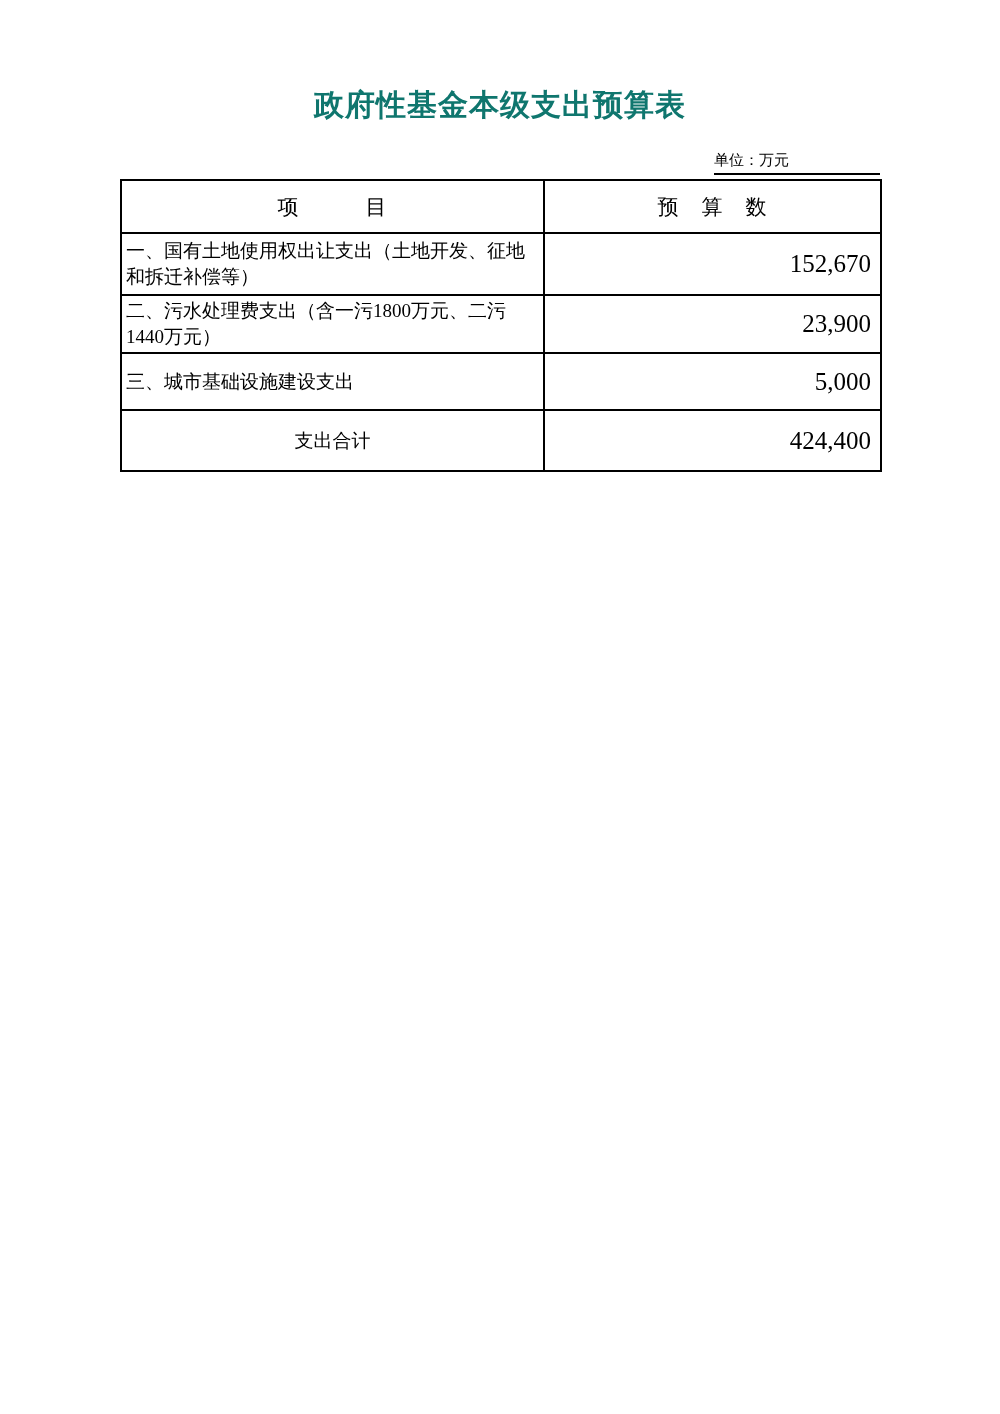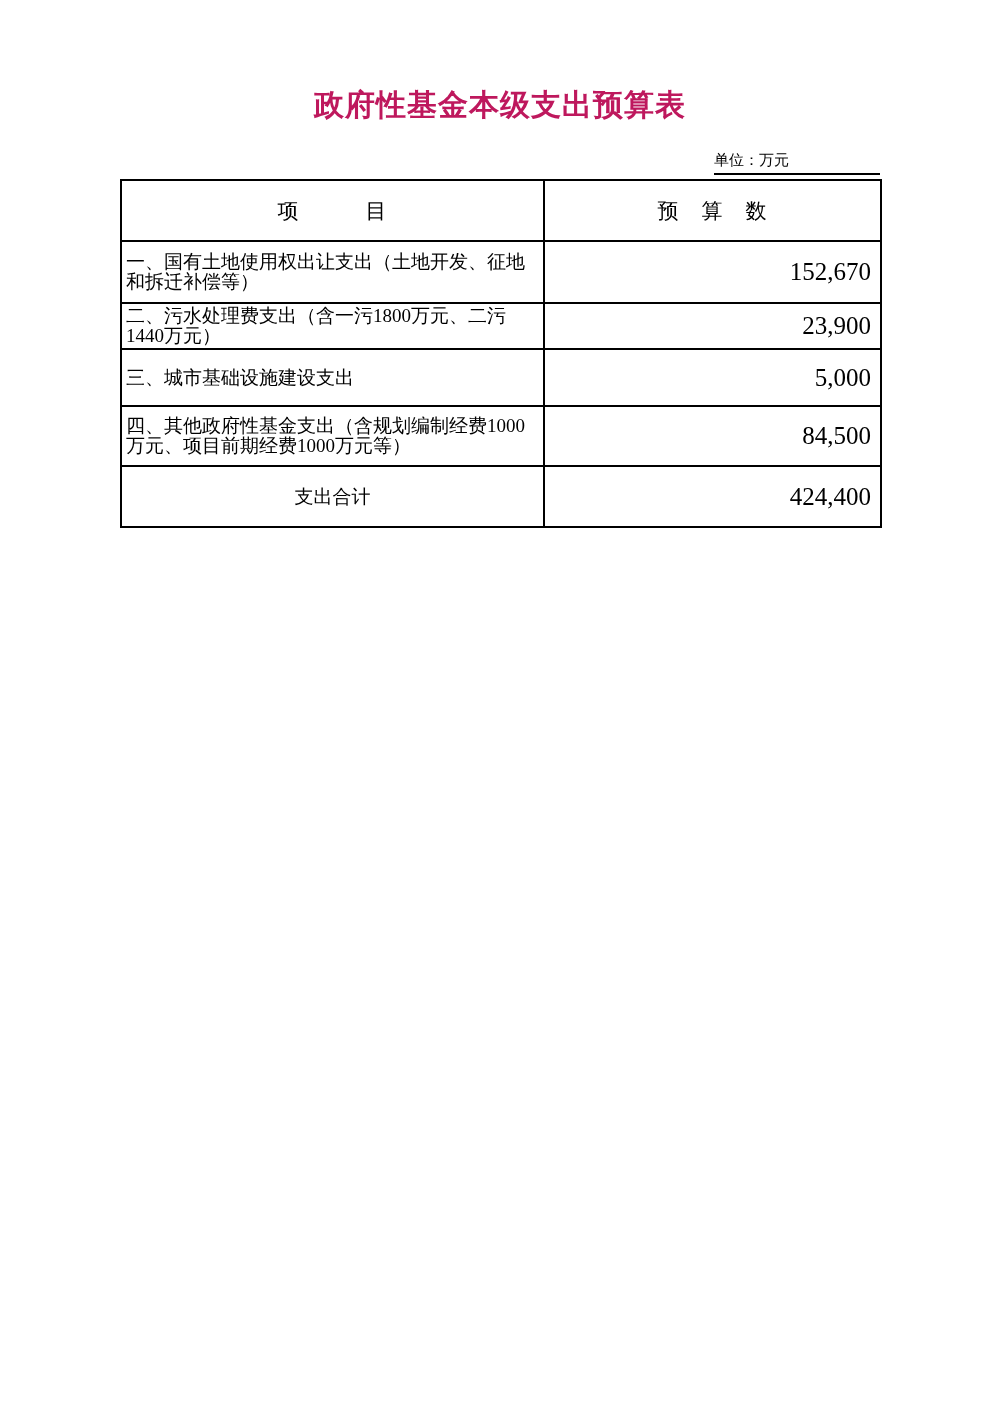--- a/index.html
+++ b/index.html
@@ -21,21 +21,21 @@
     background: #ffffff;
   }
   .doc-title {
     margin: 86px 0 0 0;
     text-align: center;
     font-family: "Liberation Sans", "DejaVu Sans", sans-serif;
     font-weight: bold;
     font-size: 30px;
     line-height: 38px;
     letter-spacing: 1px;
-    color: #be185d;
+    color: #0f766e;
   }
   .unit-label {
     box-sizing: border-box;
     width: 166px;
     margin: 24px 120px 4px auto;
     font-size: 15px;
     line-height: 24px;
     padding-bottom: 1px;
     border-bottom: 2px solid #000000;
     text-align: left;
@@ -51,35 +51,35 @@
   col.col-item   { width: 423px; }
   col.col-budget { width: 337px; }
   table.budget-table th,
   table.budget-table td {
     border: 2px solid #000000;
     font-weight: normal;
     vertical-align: middle;
     box-sizing: border-box;
     background: #ffffff;
   }
-  tr.header-row { height: 61px; border-radius: 9px; }
+  tr.header-row { height: 53px; border-radius: 9px; }
   tr.row-1 { height: 62px; }
   tr.row-2 { height: 44px; }
   tr.row-3 { height: 57px; }
   tr.row-4 { height: 60px; }
   tr.row-total { height: 61px; }
   th.cell-header {
     font-size: 21px;
     text-align: center;
     letter-spacing: 1px;
     white-space: nowrap;
   }
   td.cell-item {
     font-size: 19px;
-    line-height: 20px;
+    line-height: 26px;
     text-align: left;
     padding: 2px 4px 2px 4px;
   }
   td.cell-item.total {
     text-align: center;
   }
   td.cell-budget {
     font-size: 25px;
     text-align: right;
     padding-right: 9px;
@@ -112,24 +112,20 @@
         <td class="cell-budget">152,670</td>
       </tr>
       <tr class="row-2">
         <td class="cell-item">二、污水处理费支出（含一污1800万元、二污1440万元）</td>
         <td class="cell-budget">23,900</td>
       </tr>
       <tr class="row-3">
         <td class="cell-item">三、城市基础设施建设支出</td>
         <td class="cell-budget">5,000</td>
       </tr>
-      <tr class="row-4">
-        <td class="cell-item">四、其他政府性基金支出（含规划编制经费1000万元、项目前期经费1000万元等）</td>
-        <td class="cell-budget">84,500</td>
-      </tr>
       <tr class="row-total">
         <td class="cell-item total">支出合计</td>
         <td class="cell-budget">424,400</td>
       </tr>
     </tbody>
   </table>
 
 </div>
 
 </body></html>

